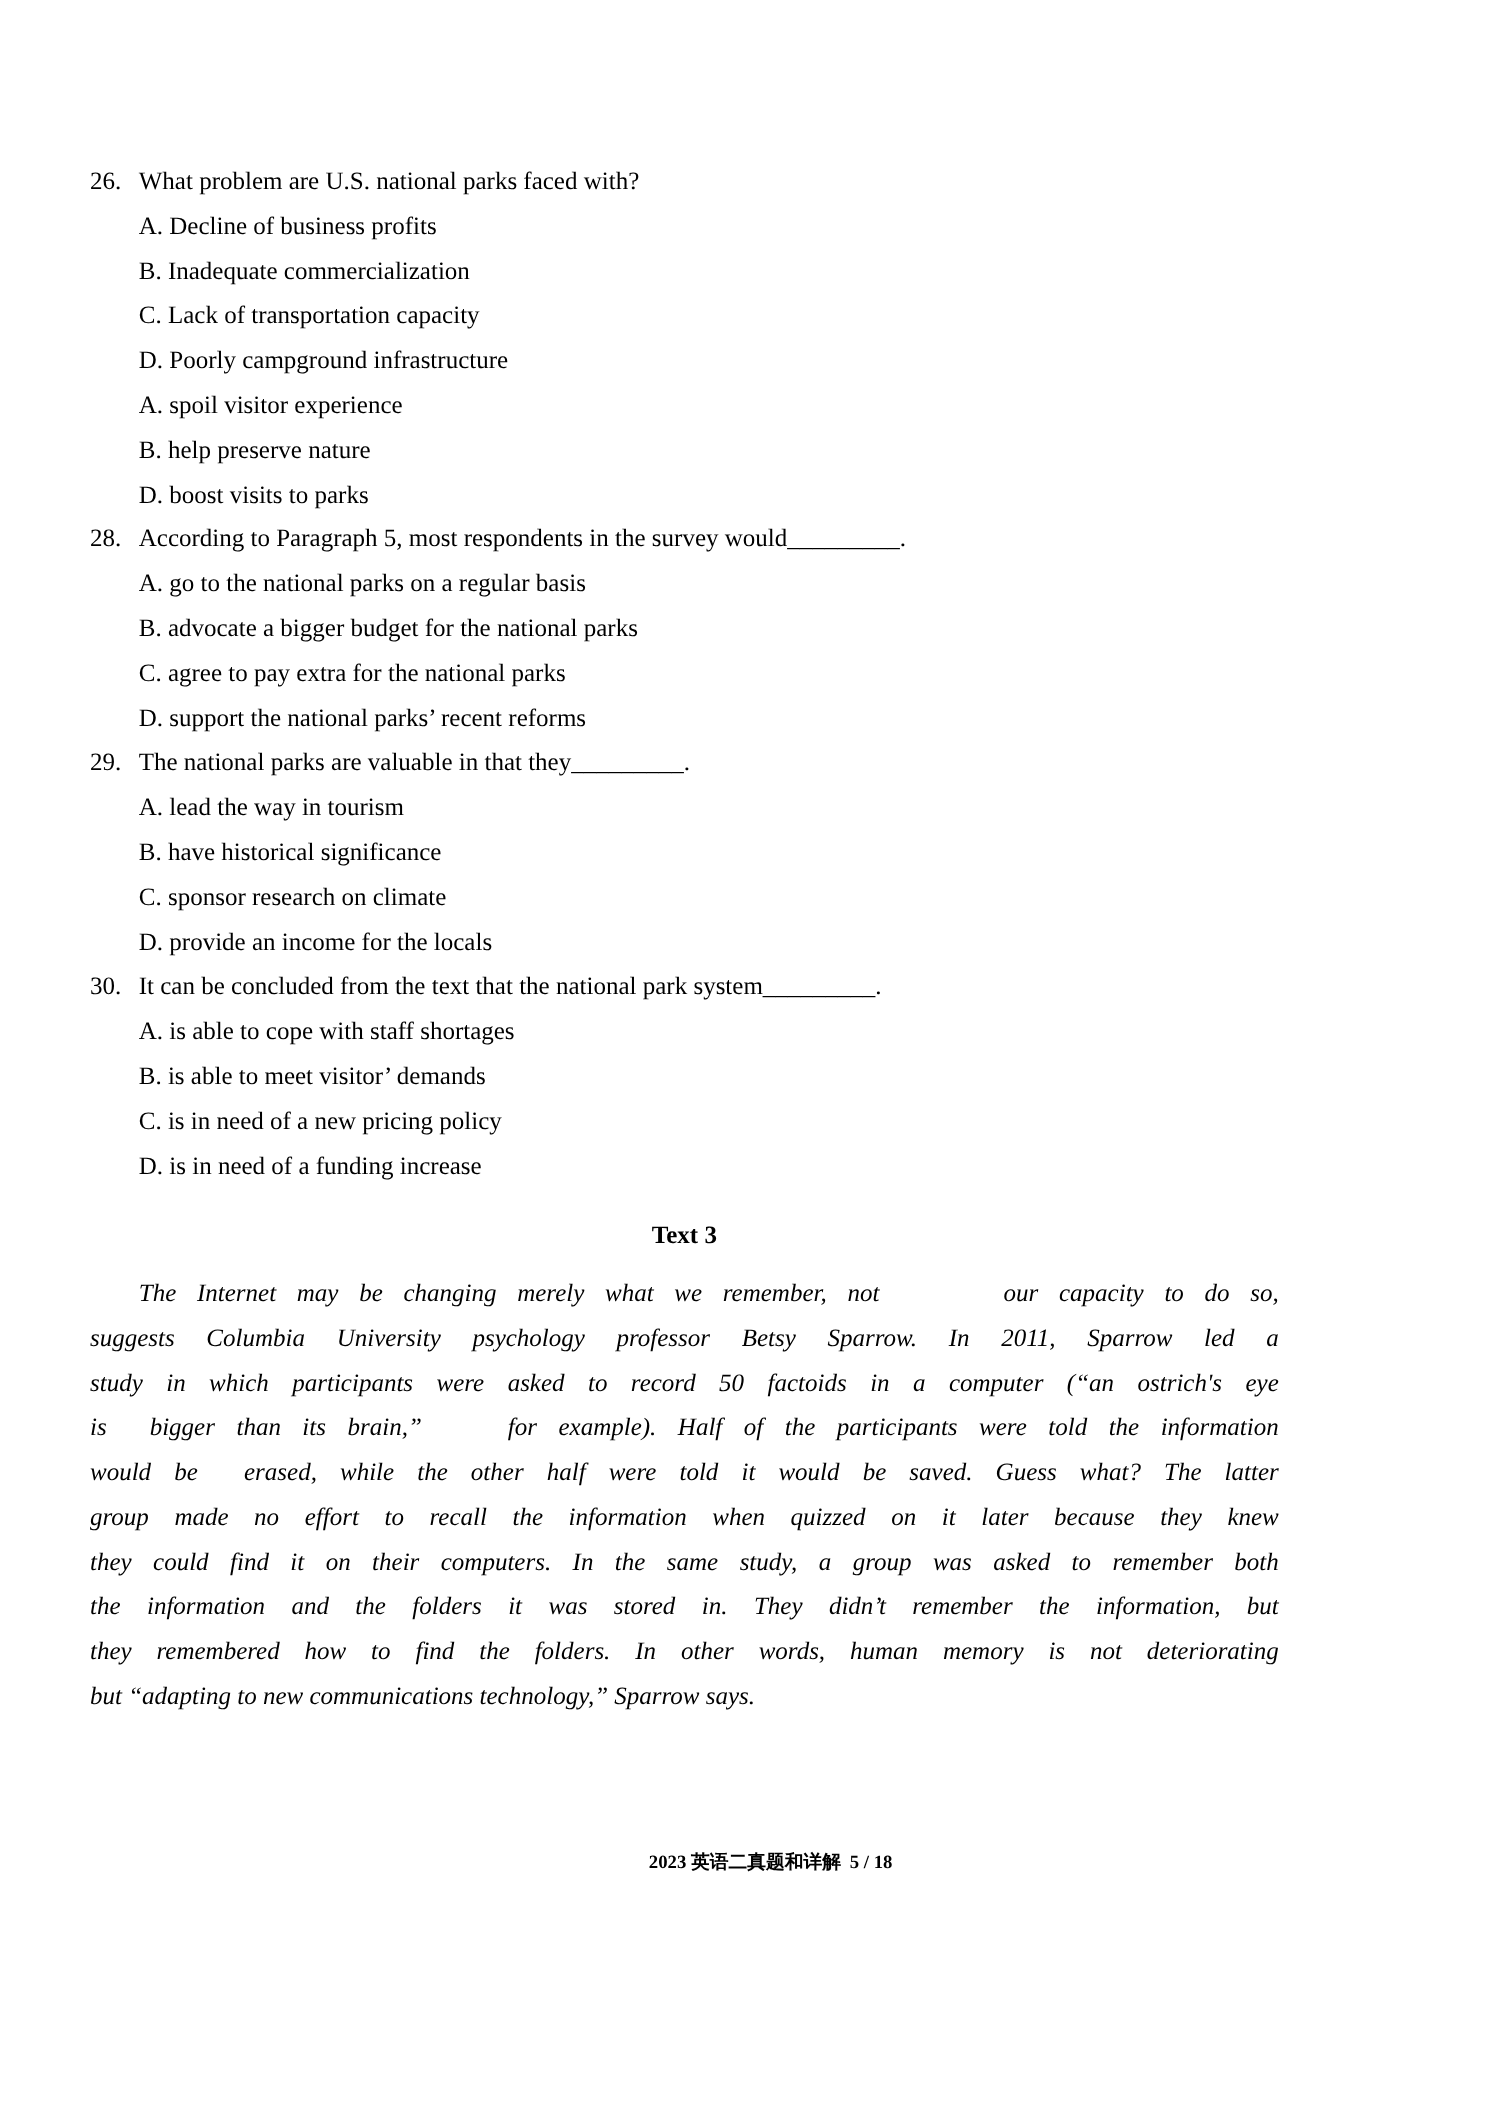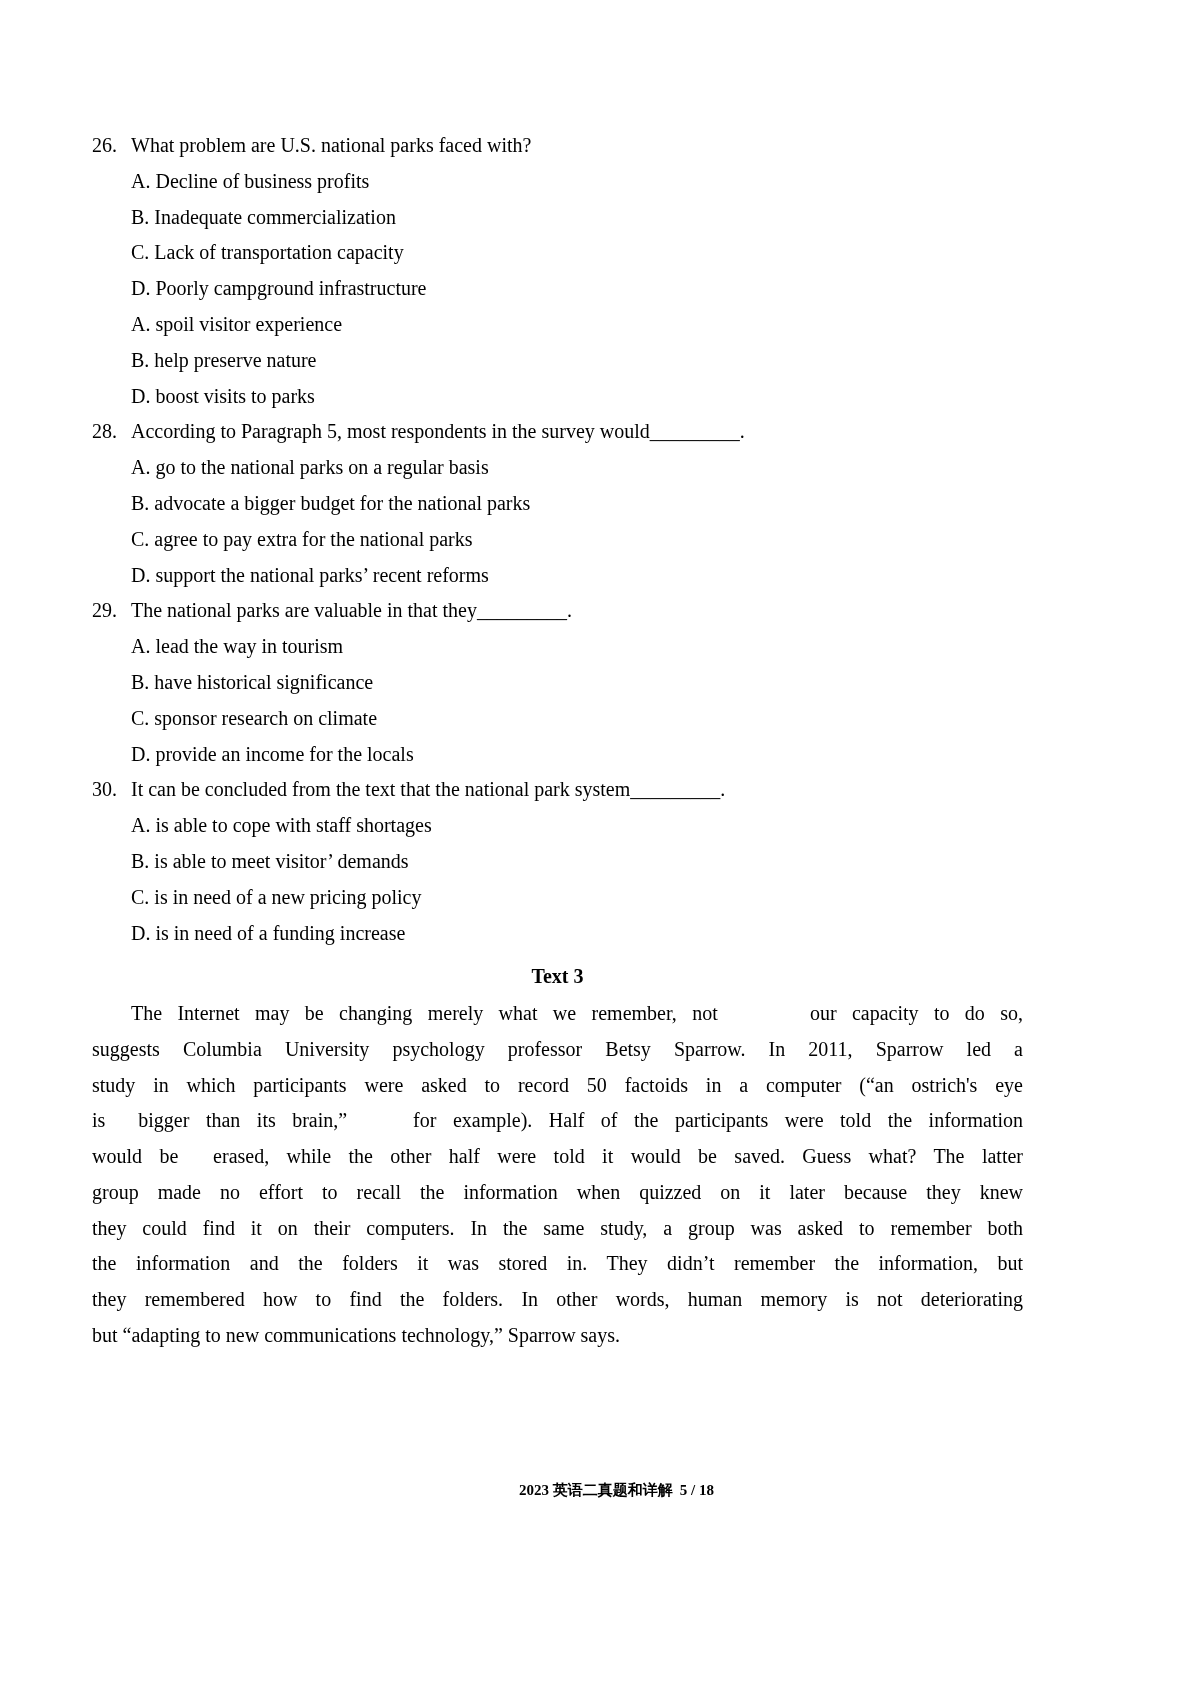--- a/index.html
+++ b/index.html
@@ -12,21 +12,21 @@
     width: 1191px;
     height: 1684px;
     background: #ffffff;
     font-family: "Liberation Serif", "DejaVu Serif", serif;
     font-size: 20px;
     color: #000000;
     overflow: hidden;
     box-sizing: border-box;
   }
   .content {
-    padding: 128px 168px 0 92px;
+    padding: 128px 168px 0 72px;
   }
   .question { margin: 0; }
   .qline {
     display: flex;
     line-height: 35.8px;
   }
   .qnum {
     flex: 0 0 39px;
     width: 39px;
   }
@@ -34,24 +34,25 @@
     flex: 1 1 auto;
   }
   .option {
     padding-left: 39px;
     line-height: 35.8px;
   }
   .text3-heading {
     text-align: center;
     font-weight: bold;
     line-height: 36px;
-    margin-top: 7px;
+    margin-top: 19px;
   }
   .passage {
-    margin-top: 2px;
+    margin-top: 12px;
+    font-style: italic;
   }
   .pline {
     line-height: 35.7px;
     text-align: justify;
     text-align-last: justify;
   }
   .pline.first {
     text-indent: 39px;
   }
   .pline.last {

